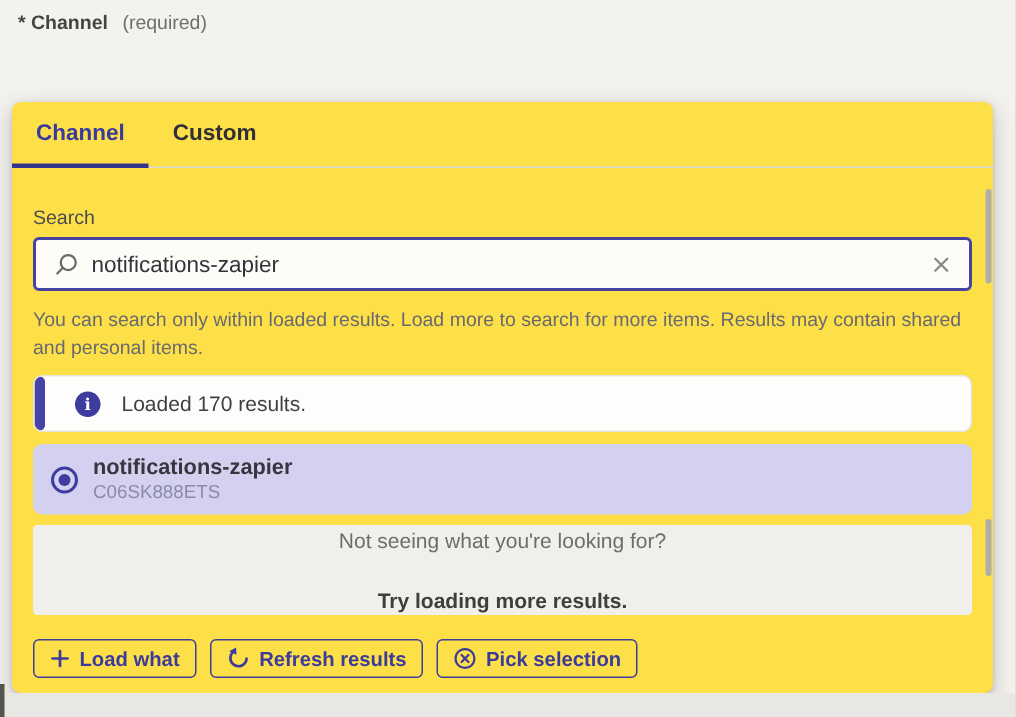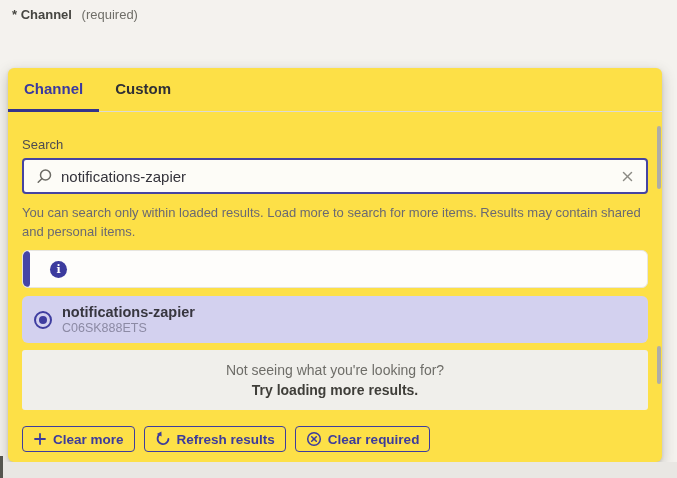--- a/index.html
+++ b/index.html
@@ -69,21 +69,21 @@
     margin-top:8px; height:47px; background:#d3d1ef; border-radius:6px;
     display:flex; align-items:center; padding:0 12px; cursor:pointer;
   }
   .radio { position:relative; width:18px; height:18px; border:2px solid #3e3da0; border-radius:50%; flex:none; }
   .radio::after { content:""; position:absolute; inset:3px; background:#3e3da0; border-radius:50%; }
   .result-text { margin-left:10px; display:flex; flex-direction:column; justify-content:center; }
   .result-title { font-size:14.5px; font-weight:bold; color:#37363f; line-height:17px; }
   .result-id { font-size:12.5px; color:#8c8aa4; line-height:15px; }
   .hint-block {
     margin-top:7px; height:60px; background:#f0efeb; border-radius:3px;
-    display:flex; flex-direction:column; align-items:center; justify-content:center;
+    display:flex; flex-direction:column; align-items:center; justify-content:space-between;
   }
   .hint-line1 { font-size:14px; color:#6e6d68; line-height:20px; }
   .hint-line2 { font-size:14px; font-weight:bold; color:#3f3e39; line-height:20px; }
   .actions { margin-top:16px; display:flex; gap:9px; }
   .btn {
     height:26px; display:flex; align-items:center; gap:6px;
     background:transparent; border:1.5px solid #3e3d9e; border-radius:4px;
     padding:0 10px; cursor:pointer;
     font-family:"Liberation Sans", sans-serif; font-size:13.5px; font-weight:bold; color:#3c3b9c;
   }
@@ -133,20 +133,21 @@
             </svg>
           </span>
         </button>
       </div>
 
       <p class="helper">You can search only within loaded results. Load more to search for more items. Results may contain shared and personal items.</p>
 
       <div class="alert">
         <span class="bar"></span>
         <span class="info-badge">i</span>
+        <span class="msg">Loaded 170 results.</span>
       </div>
 
       <div class="result-row">
         <span class="radio"></span>
         <span class="result-text">
           <span class="result-title">notifications-zapier</span>
           <span class="result-id">C06SK888ETS</span>
         </span>
       </div>
 
@@ -156,40 +157,40 @@
       </div>
 
       <div class="actions">
         <button class="btn">
           <span style="line-height:0;">
             <svg width="14" height="14" viewBox="0 0 14 14">
               <line x1="7" y1="2" x2="7" y2="12" stroke="#3c3b9c" stroke-width="1.8" stroke-linecap="round"></line>
               <line x1="2" y1="7" x2="12" y2="7" stroke="#3c3b9c" stroke-width="1.8" stroke-linecap="round"></line>
             </svg>
           </span>
-          <span>Clear more</span>
+          <span>Load what</span>
         </button>
         <button class="btn">
           <span style="line-height:0;">
             <svg width="16" height="16" viewBox="0 0 16 16">
               <path d="M5.2 3.1 A 5.4 5.4 0 1 0 13.4 8" fill="none" stroke="#3c3b9c" stroke-width="1.8" stroke-linecap="round"></path>
               <path d="M6.4 0.6 L1.8 3.1 L6.6 5.5 Z" fill="#3c3b9c"></path>
             </svg>
           </span>
           <span>Refresh results</span>
         </button>
         <button class="btn">
           <span style="line-height:0;">
             <svg width="16" height="16" viewBox="0 0 16 16">
               <circle cx="8" cy="8" r="6.3" fill="none" stroke="#3c3b9c" stroke-width="1.5"></circle>
               <line x1="5.7" y1="5.7" x2="10.3" y2="10.3" stroke="#3c3b9c" stroke-width="1.5" stroke-linecap="round"></line>
               <line x1="10.3" y1="5.7" x2="5.7" y2="10.3" stroke="#3c3b9c" stroke-width="1.5" stroke-linecap="round"></line>
             </svg>
           </span>
-          <span>Clear required</span>
+          <span>Pick selection</span>
         </button>
       </div>
 
     </div>
   </div>
 
   <div class="scroll-thumb thumb-a"></div>
   <div class="scroll-thumb thumb-b"></div>
 
   <div class="bottom-strip"></div>

